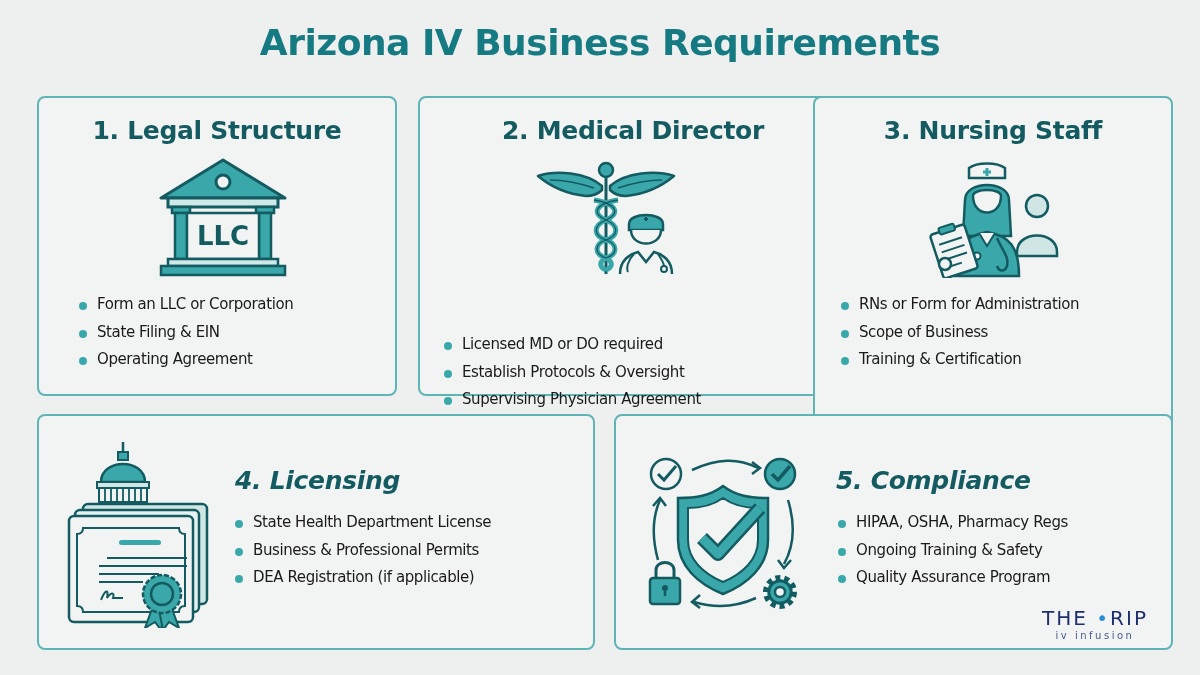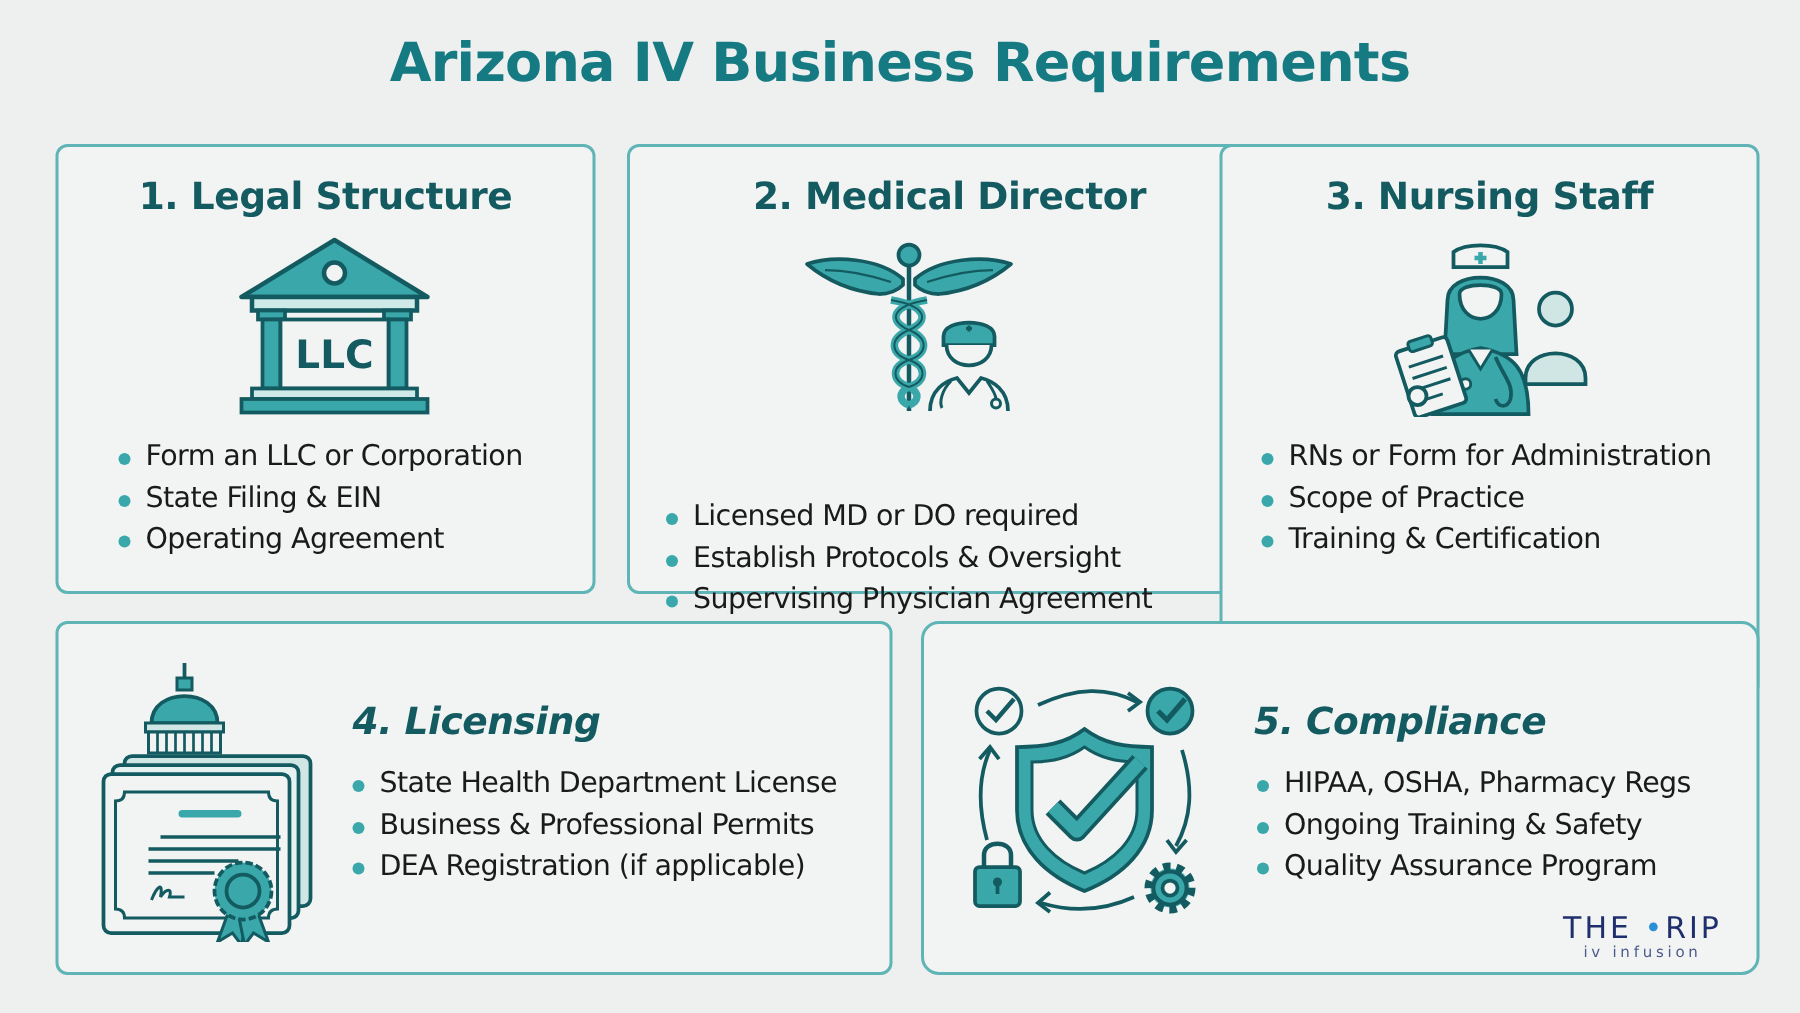--- a/index.html
+++ b/index.html
@@ -20,33 +20,33 @@
   .panel {
     position: absolute;
     border: 2px solid #5fb4b6;
     border-radius: 8px;
     background: #f2f3f3;
   }
   .p1 { left: 37px; top: 96px; width: 360px; height: 300px; }
   .p2 { left: 418px; top: 96px; width: 430px; height: 300px; }
   .p3 { left: 813px; top: 96px; width: 360px; height: 369px; }
   .p4 { left: 37px; top: 414px; width: 558px; height: 236px; }
-  .p5 { left: 614px; top: 414px; width: 559px; height: 236px; border-radius: 12px; }
+  .p5 { left: 614px; top: 414px; width: 559px; height: 236px; }
 
   .ptitle {
     position: absolute; left: 0; width: 100%; top: 18px;
     text-align: center;
     font-size: 25px; font-weight: bold;
     color: #135b60;
     letter-spacing: -0.3px;
   }
   .icon { position: absolute; }
   .bullets { position: absolute; list-style: none; }
   .bullets li {
-    font-size: 19px; line-height: 27.5px; color: #1a1a1a;
+    font-size: 15px; line-height: 27.5px; color: #1a1a1a;
     white-space: nowrap; position: relative; padding-left: 18px;
     letter-spacing: -0.4px;
   }
   .bullets li::before {
     content: ""; position: absolute; left: 0; top: 11px;
     width: 8px; height: 8px; border-radius: 50%; background: #3aa8aa;
   }
   .p1 .bullets { left: 40px; top: 193px; }
   .p2 .bullets { left: 24px; top: 193px; margin-top: 40px; }
   .p3 .bullets { left: 26px; top: 193px; }
@@ -141,21 +141,21 @@
 
     <g transform="rotate(-18 30 92)">
       <rect x="10" y="72" width="36" height="46" rx="3" fill="#f2f3f3" stroke="#135b60" stroke-width="2.5"></rect>
       <rect x="20" y="68" width="16" height="7" rx="2" fill="#3aa8aa" stroke="#135b60" stroke-width="2"></rect>
       <path d="M16,84 h24 M16,92 h24 M16,100 h24 M16,108 h16" stroke="#135b60" stroke-width="2"></path>
     </g>
     <circle cx="20" cy="108" r="6" fill="#f2f3f3" stroke="#135b60" stroke-width="2.5"></circle>
   </svg>
   <ul class="bullets">
     <li>RNs or Form for Administration</li>
-    <li>Scope of Practice</li>
+    <li>Scope of Business</li>
     <li>Training &amp; Certification</li>
   </ul>
 </div>
 
 <div class="panel p4">
   <svg class="icon" style="left:28px;top:22px" width="146" height="190" viewBox="0 0 146 190">
 
     <line x1="56" y1="4" x2="56" y2="14" stroke="#135b60" stroke-width="2.5"></line>
     <rect x="51" y="14" width="10" height="8" fill="#3aa8aa" stroke="#135b60" stroke-width="2"></rect>
     <path d="M34,44 C34,20 78,20 78,44 Z" fill="#3aa8aa" stroke="#135b60" stroke-width="2.5"></path>

